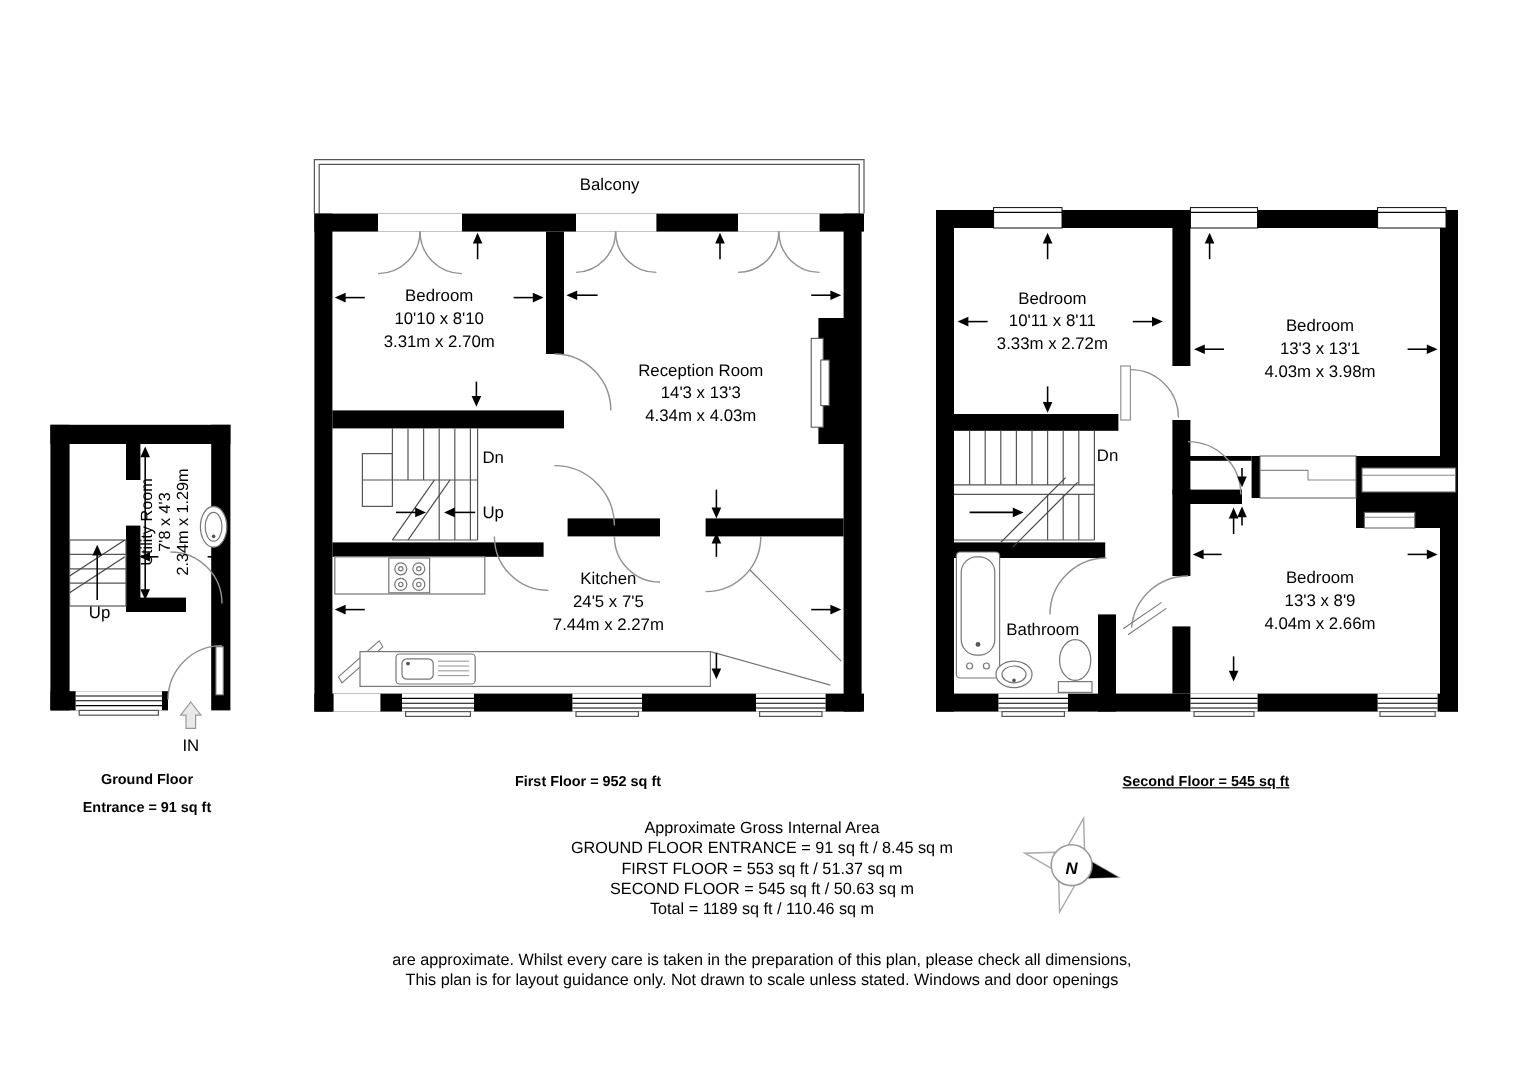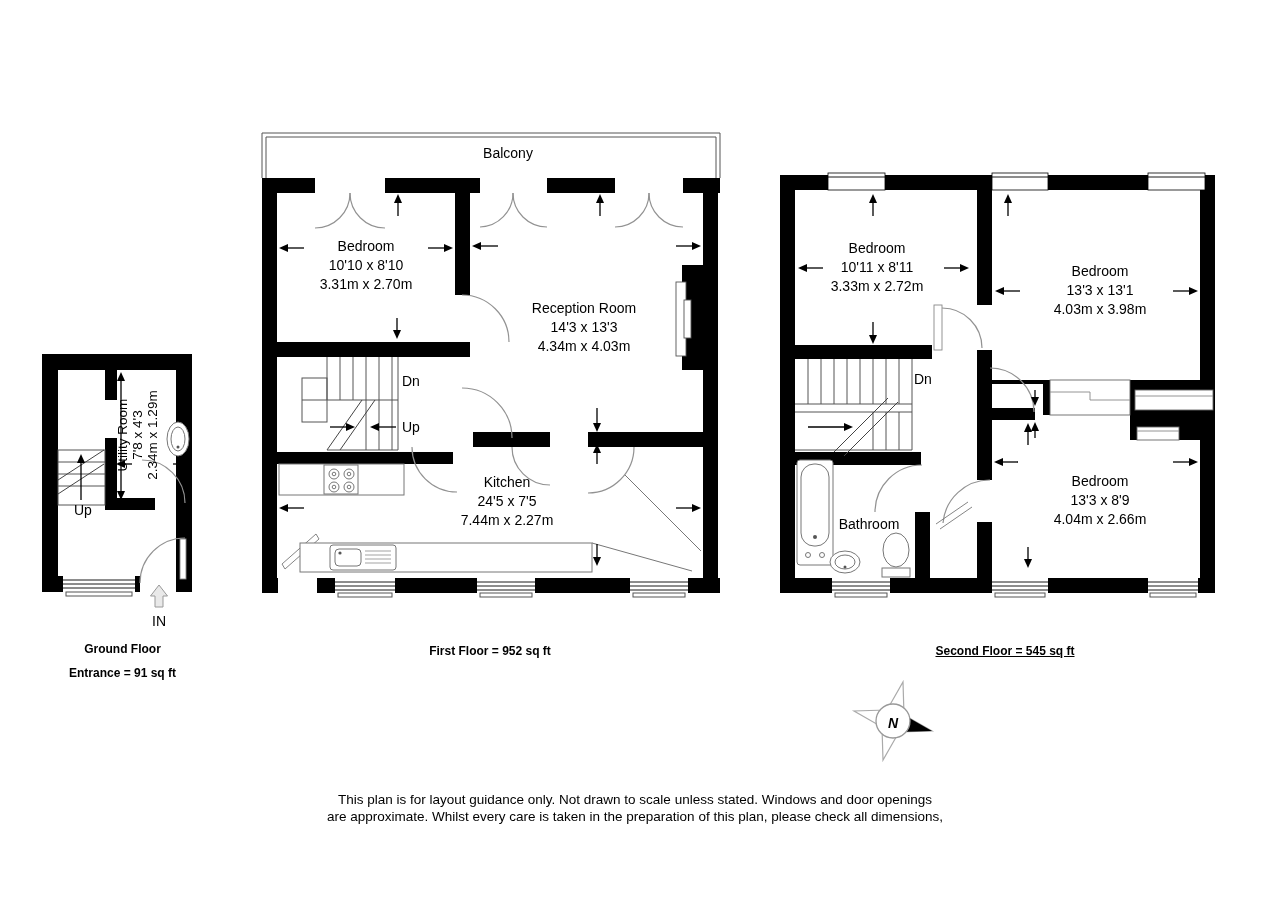--- a/index.html
+++ b/index.html
@@ -386,26 +386,33 @@
     <text x="136" y="212">Dn</text>
   </svg>
 
   <div id="ground-caption" class="abs caption">
     <div>Ground Floor</div>
     <div>Entrance = 91 sq ft</div>
   </div>
   <div id="first-caption" class="abs caption">First Floor = 952 sq ft</div>
   <div id="second-caption" class="abs caption">Second Floor = 545 sq ft</div>
 
+  <div id="summary" class="abs">
+    <div>Approximate Gross Internal Area</div>
+    <div>GROUND FLOOR ENTRANCE = 91 sq ft / 8.45 sq m</div>
+    <div>FIRST FLOOR = 553 sq ft / 51.37 sq m</div>
+    <div>SECOND FLOOR = 545 sq ft / 50.63 sq m</div>
+    <div>Total = 1189 sq ft / 110.46 sq m</div>
+  </div>
 
   <svg style="left:845px;top:683px" width="100" height="85" viewBox="0 0 100 85">
     <path d="M 58 -1 L 59 32 L 87 48 L 54 49 L 38 77 L 37 44 L 9 28 L 42 27 Z" fill="none" stroke="#aaa" stroke-width="1.2"></path>
     <polygon points="59,32 87,48 54,49" fill="#000"></polygon>
     <circle cx="48" cy="38" r="17" fill="#fff" stroke="#999" stroke-width="1.3"></circle>
     <text x="48" y="45" text-anchor="middle" font-size="20" font-style="italic" font-weight="bold" font-family="'DejaVu Serif', serif">N</text>
   </svg>
 
   <div id="disclaimer" class="abs">
+    <div>are approximate. Whilst every care is taken in the preparation of this plan, please check all dimensions,</div>
     <div>This plan is for layout guidance only. Not drawn to scale unless stated. Windows and door openings</div>
-    <div>are approximate. Whilst every care is taken in the preparation of this plan, please check all dimensions,</div>
   </div>
 
 </div>
 
 </body></html>

